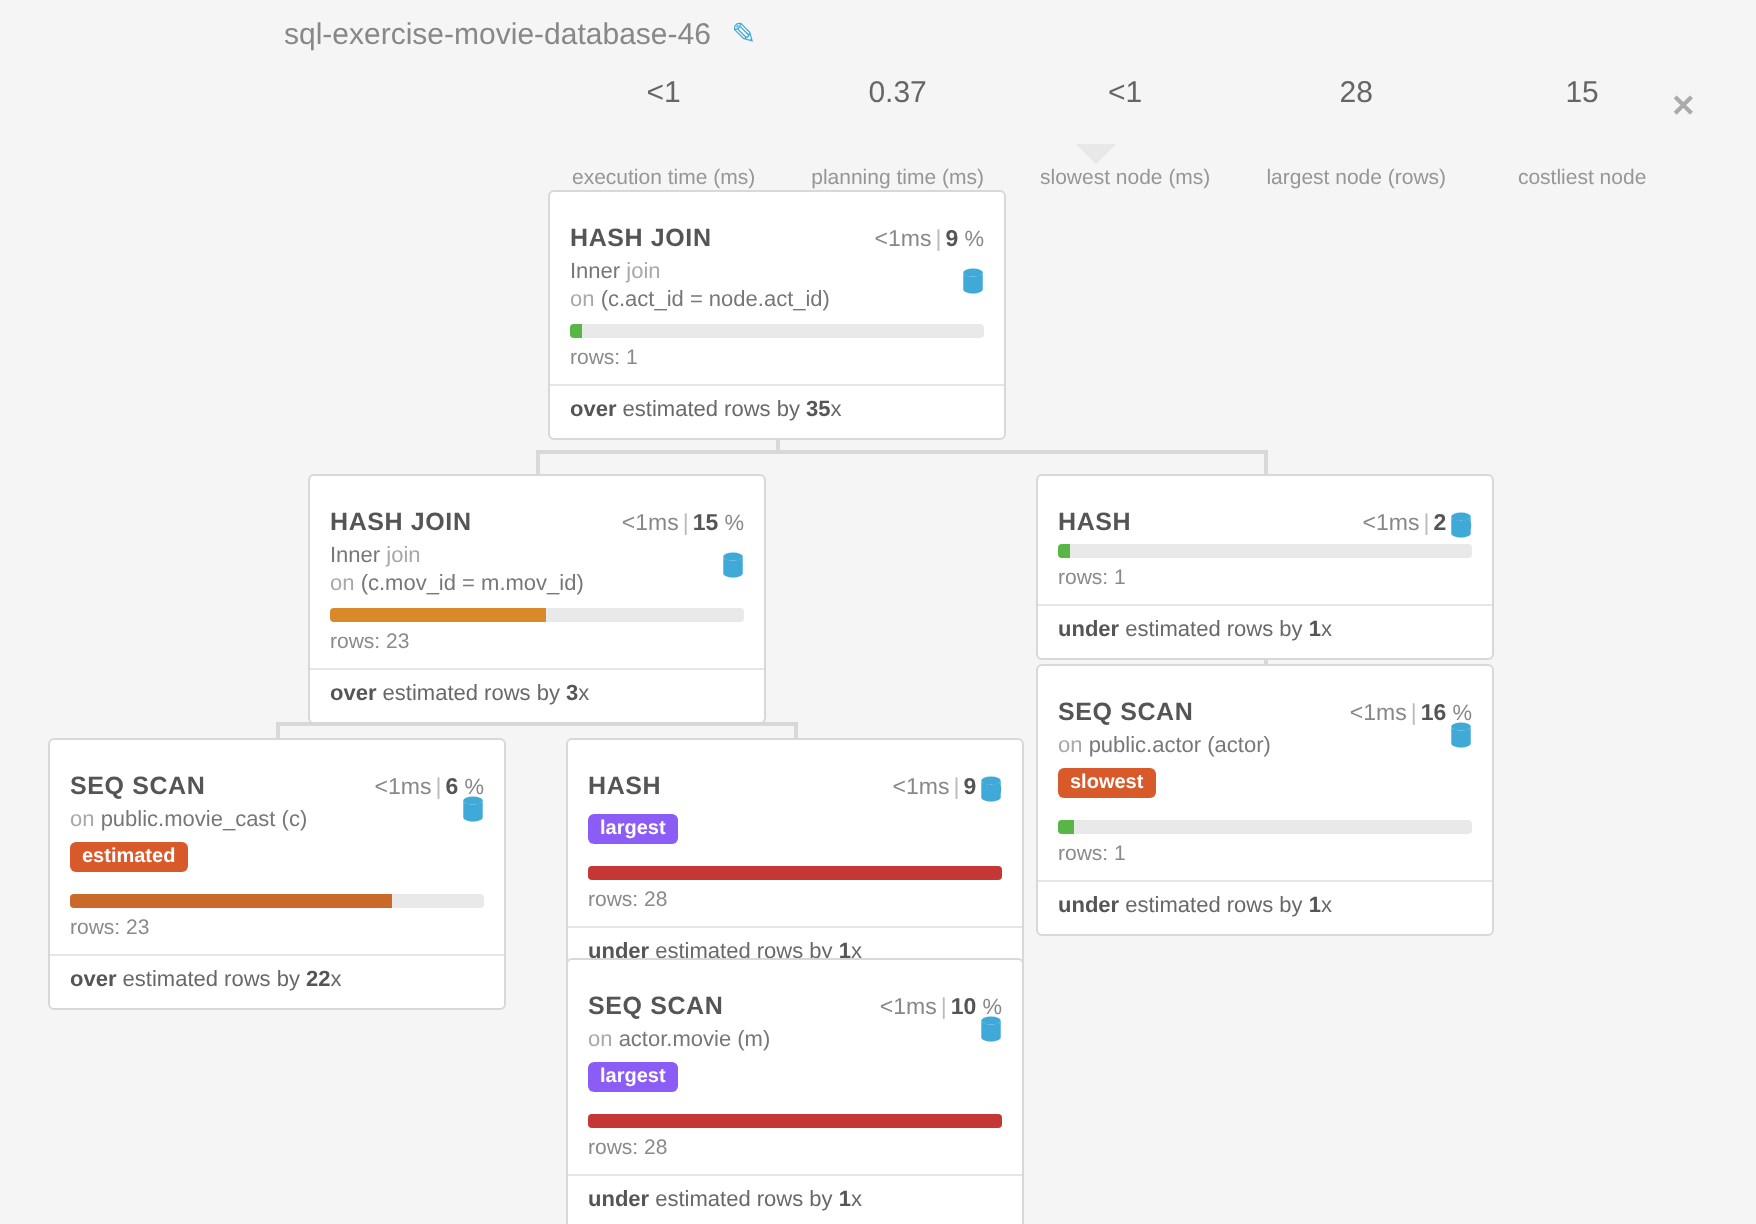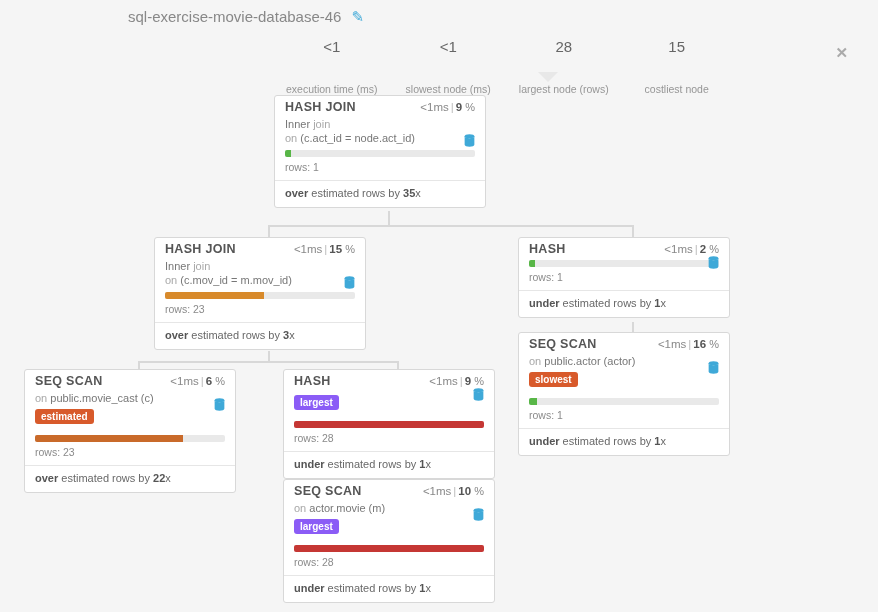--- a/index.html
+++ b/index.html
@@ -9,21 +9,21 @@
     width: 878px;
     height: 612px;
     position: relative;
     font-size: 12px;
     color: #555;
     overflow: hidden;
   }
   .title-wrap {
     position: absolute;
     top: 8px;
-    left: 128px;
+    left: 142px;
     font-size: 15px;
     color: #888;
   }
   .pencil-icon {
     color: #3fa9d8;
     margin-left: 6px;
     cursor: pointer;
   }
   .stats-row {
     position: absolute;
@@ -70,22 +70,22 @@
     position: absolute;
     background: #d8d8d8;
   }
 
   
   .card {
     position: absolute;
     background: #fff;
     border: 1px solid #d8d8d8;
     border-radius: 3px;
-    width: 212px;
-    padding: 4px 10px 8px 10px;
+    width: 229px;
+    padding: 16px 10px 8px 10px;
   }
   .card-head {
     display: flex;
     align-items: baseline;
     justify-content: space-between;
     margin-bottom: 4px;
   }
   .card-name {
     font-weight: 700;
     font-size: 12.5px;
@@ -166,20 +166,24 @@
   <span>sql-exercise-movie-database-46</span>
   <span class="pencil-icon">✎</span>
 </div>
 
 <div class="stats-row">
   <div class="stat">
     <div class="stat-val">&lt;1</div>
     <div class="stat-label">execution time (ms)</div>
   </div>
   <div class="stat">
+    <div class="stat-val">0.37</div>
+    <div class="stat-label">planning time (ms)</div>
+  </div>
+  <div class="stat">
     <div class="stat-val">&lt;1</div>
     <div class="stat-label">slowest node (ms)</div>
   </div>
   <div class="stat">
     <div class="stat-val">28</div>
     <div class="stat-label">largest node (rows)</div>
   </div>
   <div class="stat">
     <div class="stat-val">15</div>
     <div class="stat-label">costliest node</div>

